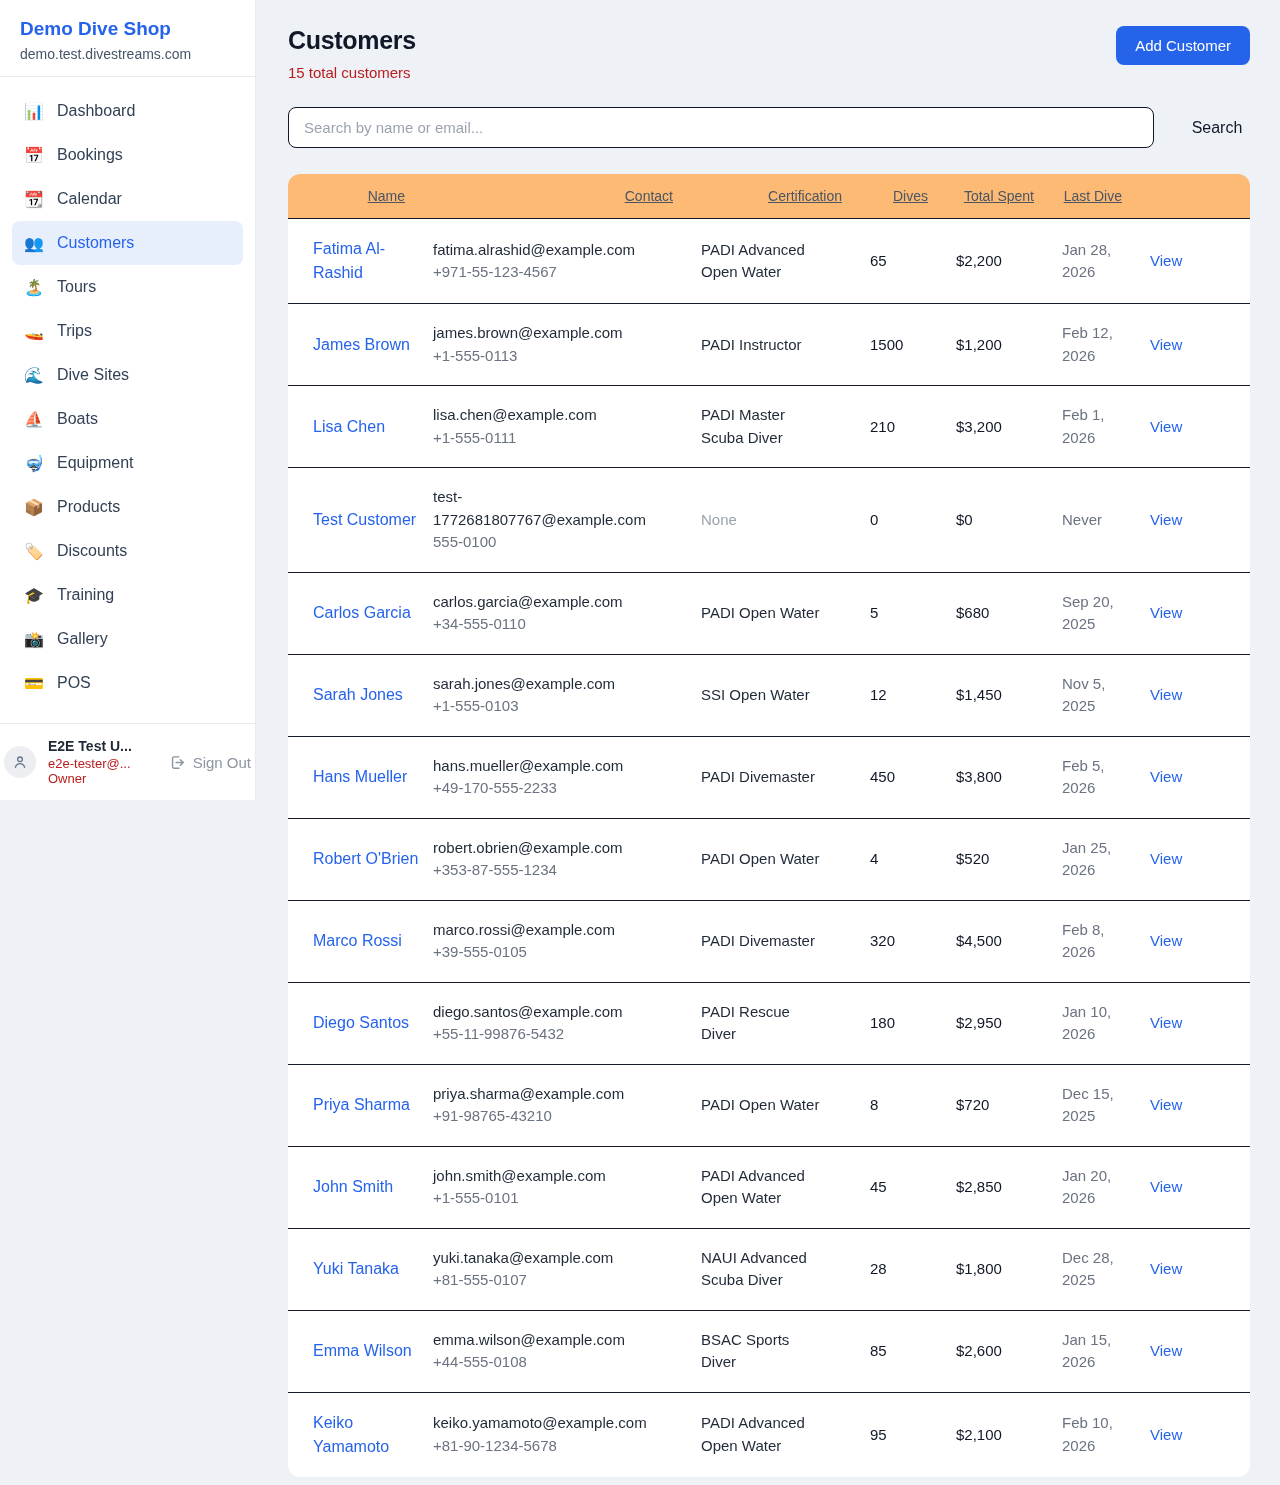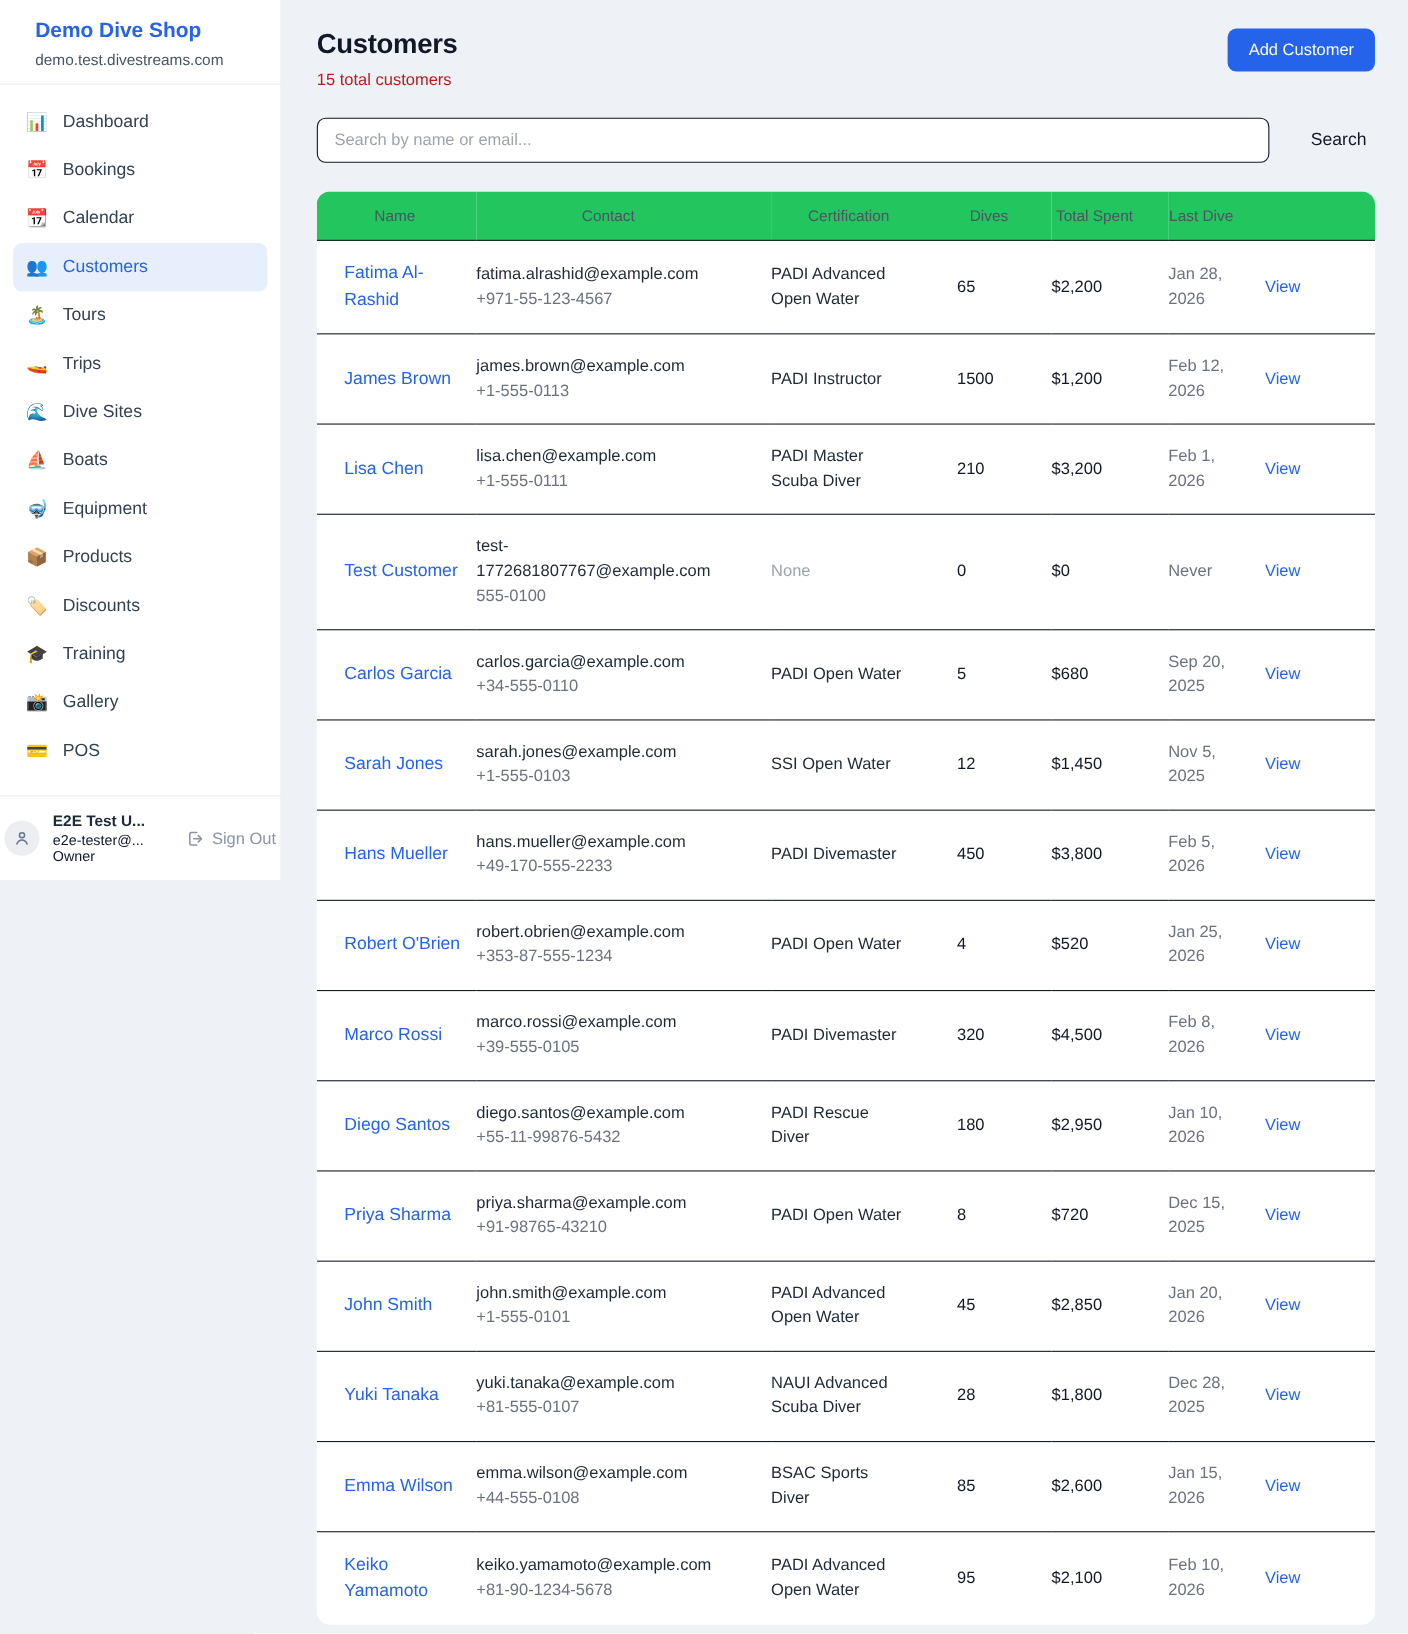--- a/index.html
+++ b/index.html
@@ -9,21 +9,21 @@
     background:#eef1f6;
     color:#111827;
     position:relative;
   }
   
   .sidebar {
     position:absolute; left:0; top:0; width:256px; height:800px;
     background:#ffffff; border-right:1px solid #e7eaee;
     display:flex; flex-direction:column;
   }
-  .sidebar-header { padding:18px 16px 14px 32px; border-bottom:1px solid #e7eaee; }
+  .sidebar-header { padding:18px 16px 14px 20px; border-bottom:1px solid #e7eaee; }
   .shop-name { color:#2563eb; font-size:19px; font-weight:bold; margin-bottom:6px; }
   .shop-domain { color:#475569; font-size:14px; }
   .nav { padding:12px 12px; flex:1; }
   .nav-item {
     display:flex; align-items:center; gap:13px;
     height:44px; padding:0 12px; border-radius:8px;
     font-size:16px; color:#334155; cursor:pointer;
   }
   .nav-item .nav-icon { font-size:16px; width:20px; text-align:center; }
   .nav-item.active { background:#e7effc; color:#2563eb; }
@@ -31,21 +31,21 @@
     border-top:1px solid #e7eaee; padding:14px 4px;
     display:flex; align-items:center; gap:12px;
   }
   .avatar {
     width:32px; height:32px; border-radius:50%;
     background:#eceef1; display:flex; align-items:center; justify-content:center;
     flex:none;
   }
   .user-info { flex:1; min-width:0; }
   .user-name { font-size:14px; font-weight:bold; color:#1f2937; margin-bottom:2px; white-space:nowrap; }
-  .user-email, .user-role { font-size:13px; color:#0f172a; white-space:nowrap; }
+  .user-email, .user-role { font-size:13px; color:#b91c1c; white-space:nowrap; }
   .signout-btn {
     display:flex; align-items:center; gap:7px;
     background:none; border:none; color:#8b95a1; font-size:15px;
     font-family:inherit; cursor:pointer; flex:none;
   }
   
   .main { position:absolute; left:256px; top:0; width:1024px; padding:26px 30px 0 32px; }
   .page-header { display:flex; justify-content:space-between; align-items:flex-start; }
   .page-title { font-size:25px; font-weight:bold; color:#111827; letter-spacing:-0.3px; }
   .page-subtitle { font-size:15px; color:#b91c1c; margin-top:9px; }
@@ -66,23 +66,23 @@
   }
   
   .table-card {
     margin-top:26px; background:#ffffff; border-radius:12px; overflow:hidden;
   }
   table { width:100%; border-collapse:collapse; table-layout:fixed; }
   col.c-name { width:145px; } col.c-contact { width:268px; }
   col.c-cert { width:169px; } col.c-dives { width:86px; }
   col.c-spent { width:106px; } col.c-last { width:88px; } col.c-view { width:100px; }
   thead th {
-    background:#22c55e; text-align:center; font-weight:normal;
+    background:#fdba74; text-align:right; font-weight:normal;
     font-size:14px; color:#4b5563; padding:12px 28px 12px 0;
-    border-bottom:1px solid #141b26; vertical-align:middle; line-height:1.45;
+    border-bottom:1px solid #141b26; vertical-align:middle; line-height:1.45;text-decoration:underline;
   }
   thead th:first-child { padding-left:25px; }
   tbody td {
     padding:18px 20px 18px 0; vertical-align:middle;
     font-size:15px; line-height:1.5; border-bottom:1px solid #141b26;
   }
   tbody tr:last-child td { border-bottom:none; }
   td.name-cell { padding-left:25px; padding-right:10px; }
   td.contact-cell { padding-right:50px; }
   td.cert-cell { padding-right:48px; }

